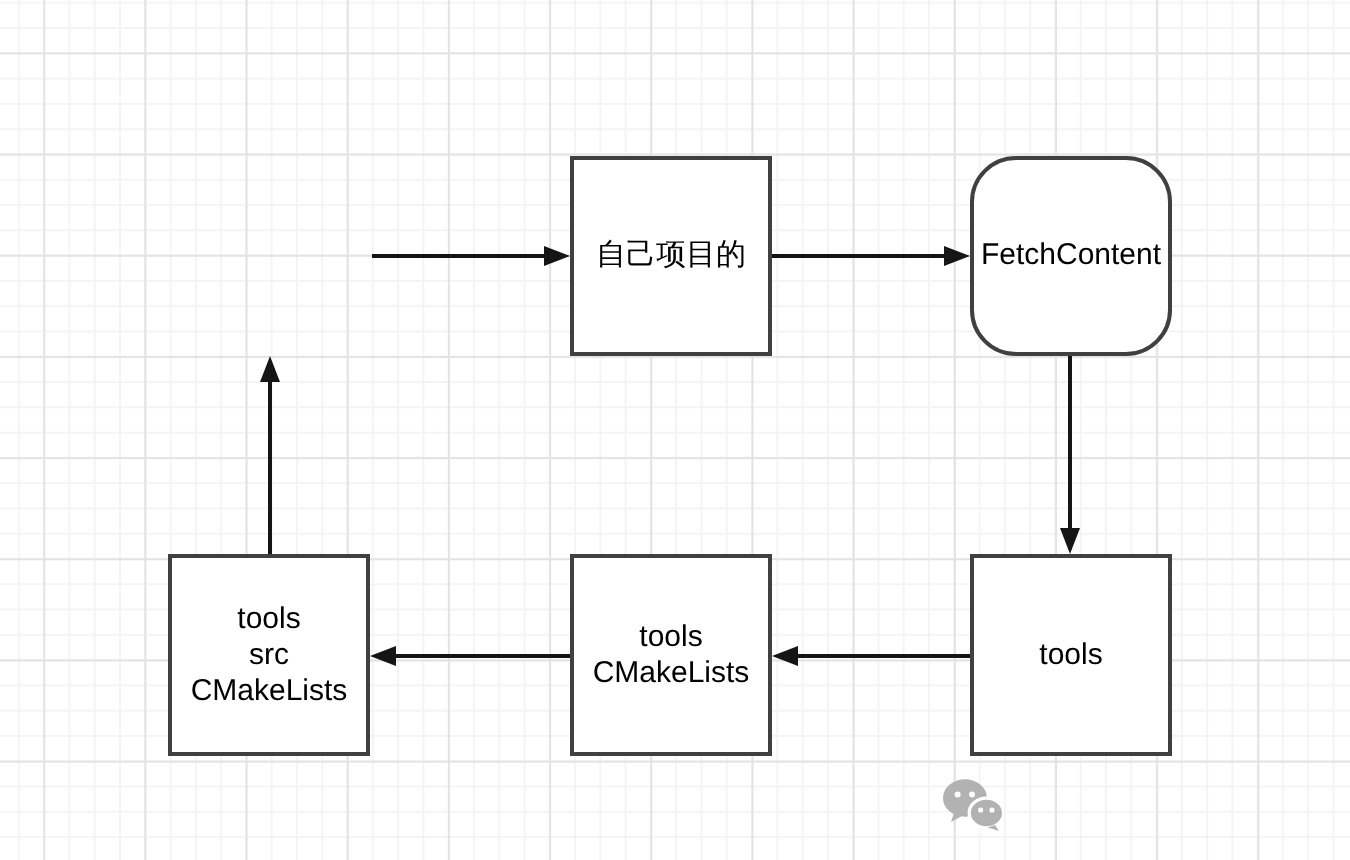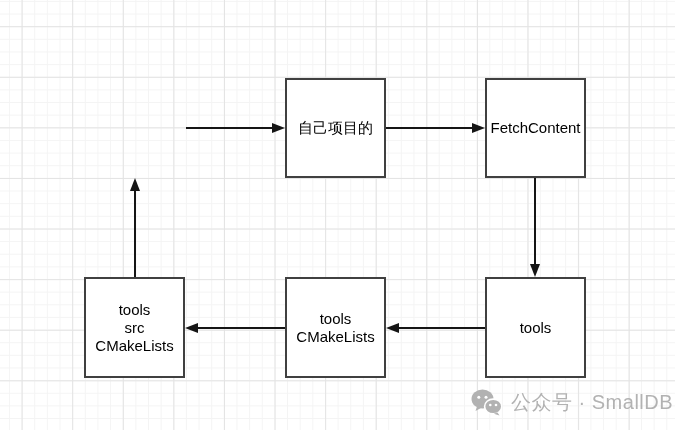--- a/index.html
+++ b/index.html
@@ -31,21 +31,21 @@
     align-items: center;
     justify-content: center;
     text-align: center;
     font-size: 15px;
     line-height: 18px;
     color: #000000;
   }
   .node span { display: block; white-space: nowrap; }
   #node-1 { left: 84px;  top: 78px;  width: 101px; height: 100px; }
   #node-2 { left: 285px; top: 78px;  width: 101px; height: 100px; }
-  #node-3 { left: 485px; top: 78px;  width: 101px; height: 100px; }
+  #node-3 { left: 485px; top: 78px;  width: 101px; height: 100px; border-radius: 23px; }
   #node-4 { left: 84px;  top: 277px; width: 101px; height: 101px; }
   #node-5 { left: 285px; top: 277px; width: 101px; height: 101px; }
   #node-6 { left: 485px; top: 277px; width: 101px; height: 101px; }
 
   .edge-line { position: absolute; background: #151515; }
   .edge-line.h { height: 2px; }
   .edge-line.v { width: 2px; }
   .arrow-head { position: absolute; width: 0; height: 0; border-style: solid; border-color: transparent; }
   .arrow-head.right { border-width: 5.5px 0 5.5px 13px; border-left-color: #151515; }
   .arrow-head.left  { border-width: 5.5px 13px 5.5px 0;  border-right-color: #151515; }
@@ -152,16 +152,15 @@
         <path d="M6 17.5 L4.5 22 L10 19 Z" fill="#b2b2b2"></path>
         <circle cx="7.8" cy="8.2" r="1.5" fill="#ffffff"></circle>
         <circle cx="15" cy="8.2" r="1.5" fill="#ffffff"></circle>
 
         <ellipse cx="22.2" cy="17.5" rx="8.6" ry="7.4" fill="#b2b2b2" stroke="#ffffff" stroke-width="1.6"></ellipse>
         <path d="M26.5 23.5 L28.5 26.5 L22.8 24.8 Z" fill="#b2b2b2"></path>
         <circle cx="19.3" cy="16" r="1.3" fill="#ffffff"></circle>
         <circle cx="25" cy="16" r="1.3" fill="#ffffff"></circle>
       </svg>
     </span>
-    <span class="wm-text">公众号 · SmallDB</span>
   </div>
 
 </div>
 
 </body></html>

